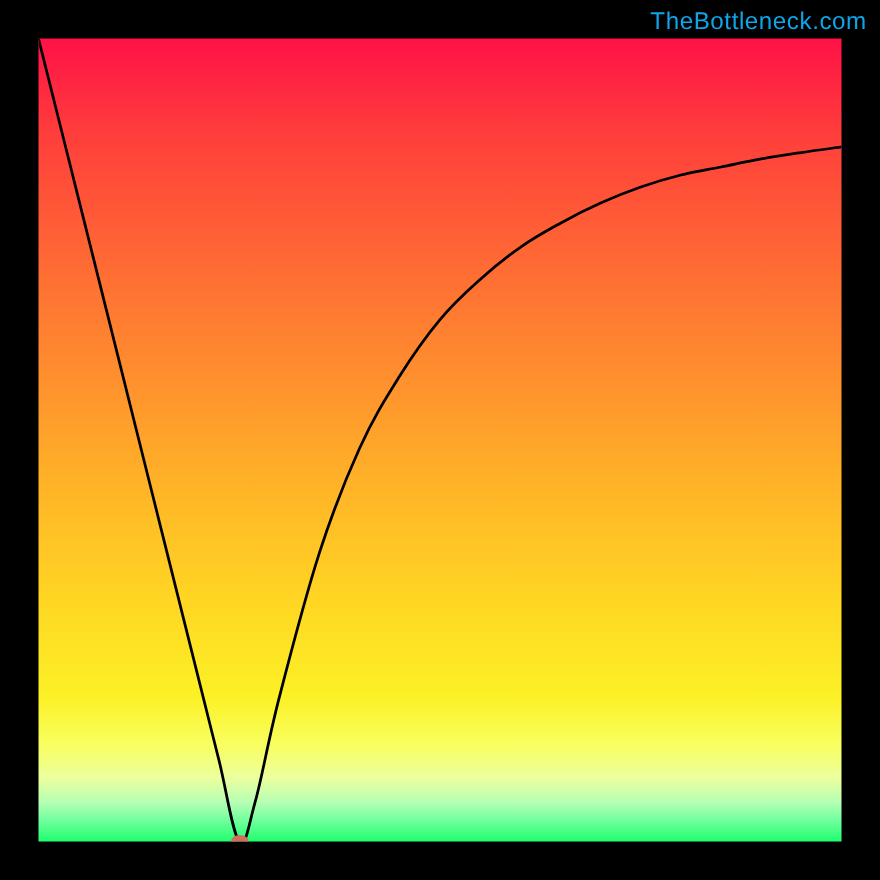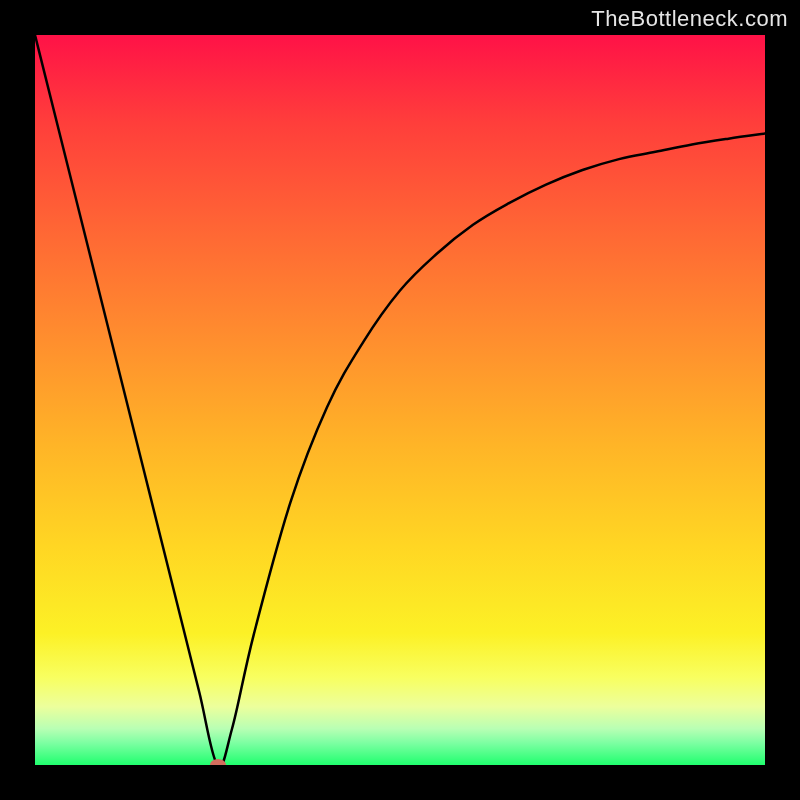--- a/index.html
+++ b/index.html
@@ -38,21 +38,21 @@
       #ecff9c 92%,
       #b9ffb4 95%,
       #7cffa2 97%,
       #20ff6e 100%
     );
   }
   .attribution {
     position: absolute;
     top: 6px;
     right: 12px;
-    color: #e5e5e5;
+    color: #0ea5e9;
     font-size: 22px;
     letter-spacing: 0.5px;
     user-select: none;
     margin-left: 40px;
   }
   svg {
     position: absolute;
     left: 0;
     top: 0;
   }

